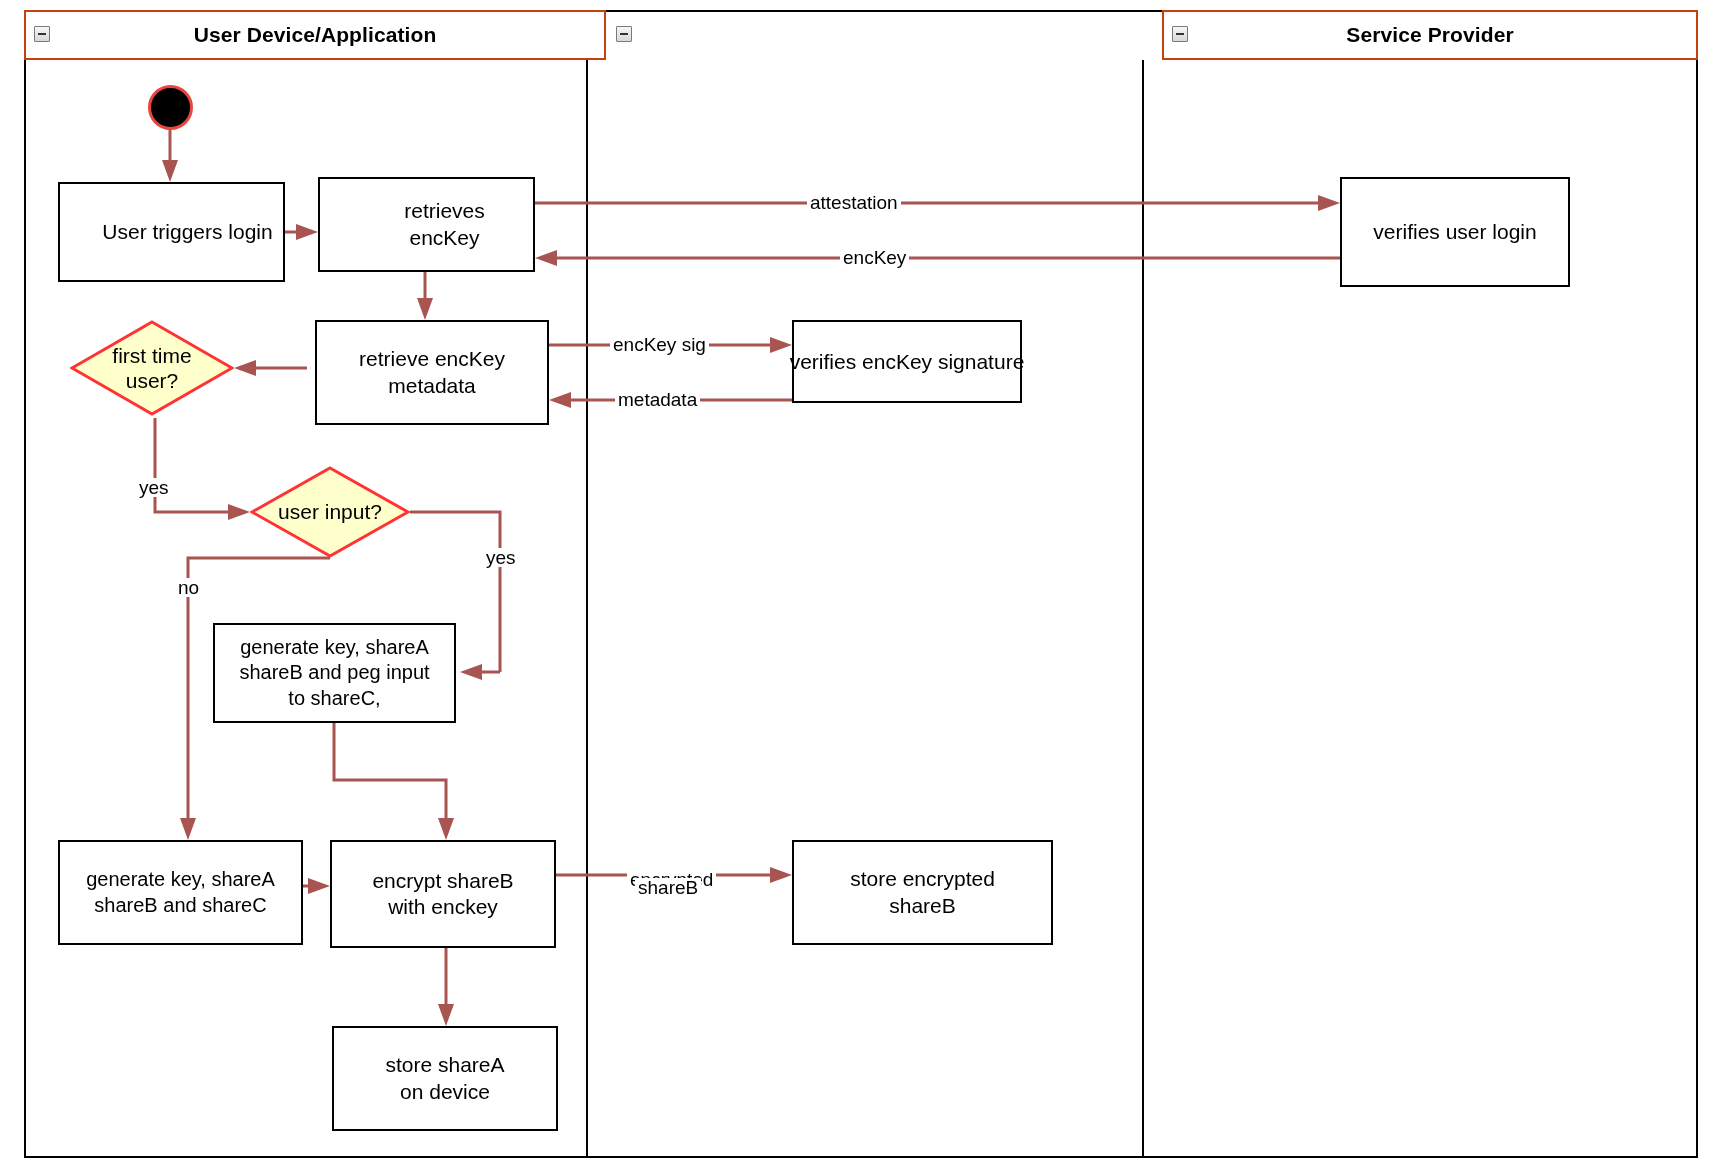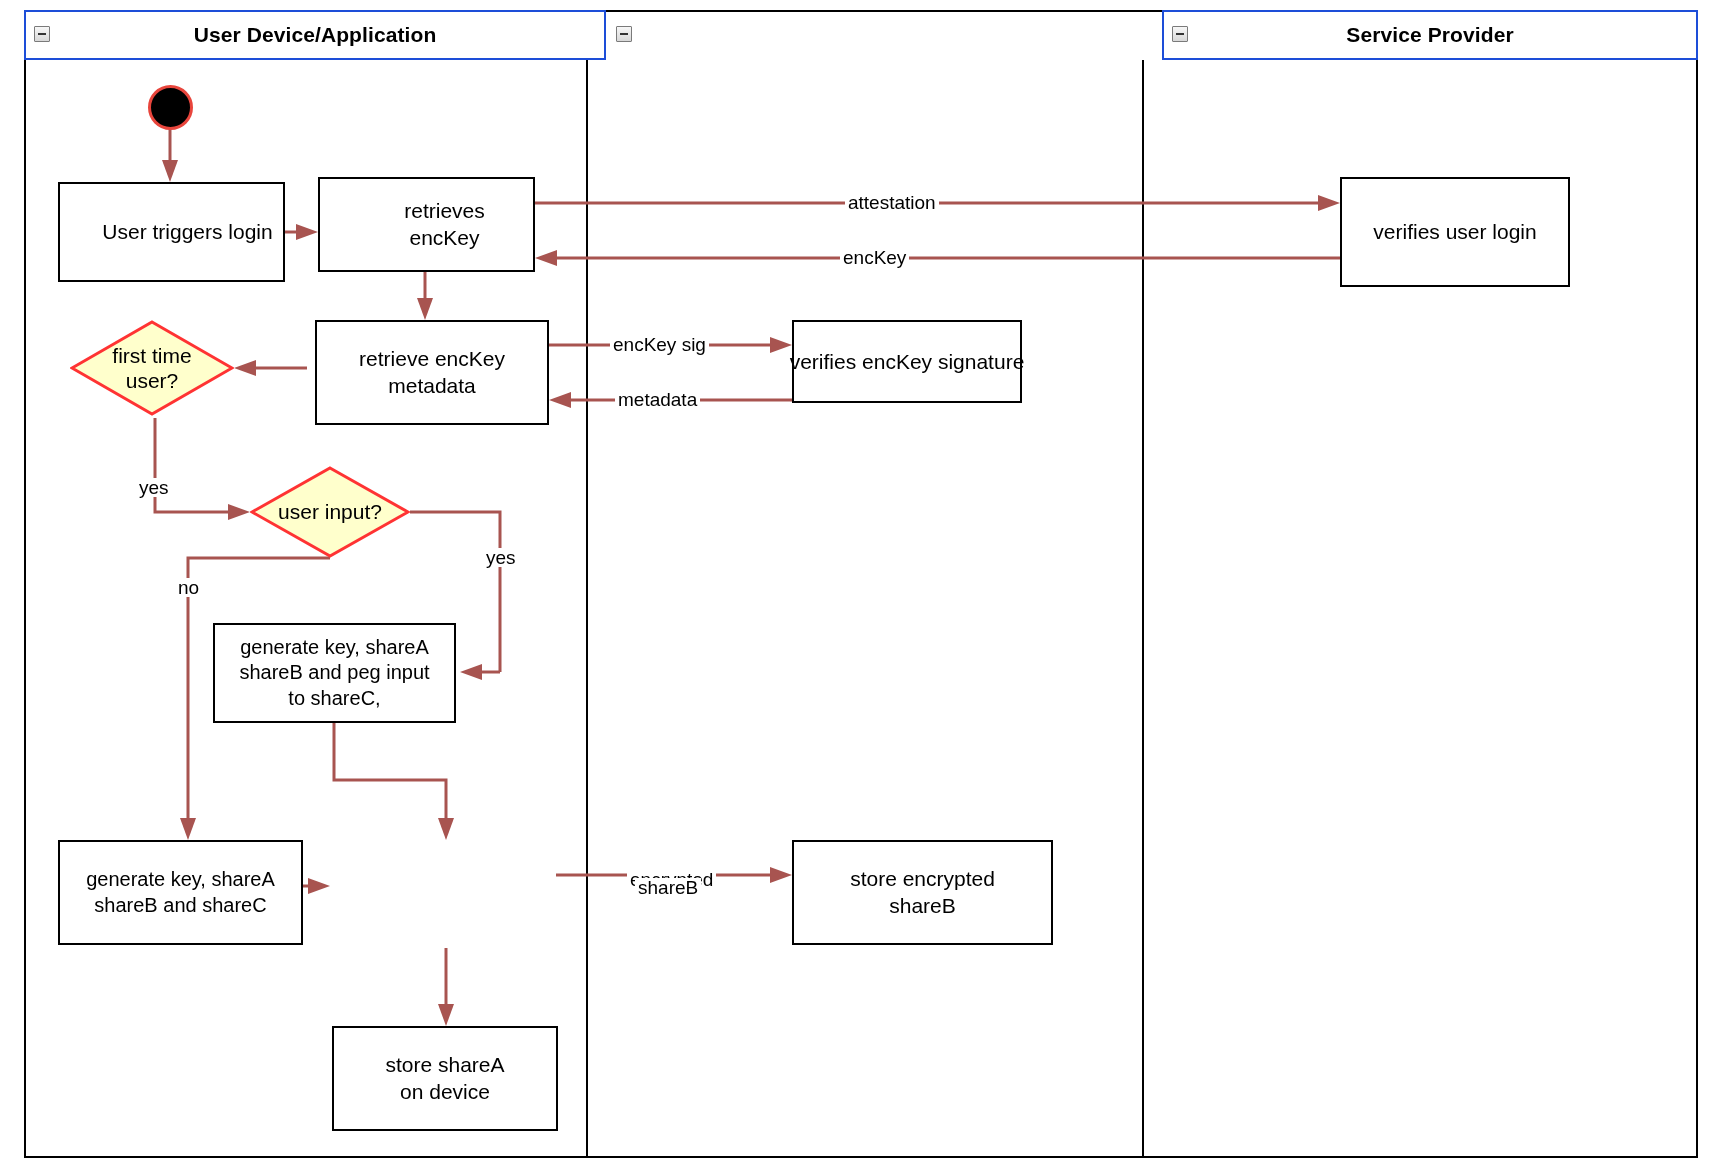--- a/index.html
+++ b/index.html
@@ -1,20 +1,20 @@
 <!DOCTYPE html>
 <html><head>
 <meta charset="utf-8">
 <style>
   html,body{margin:0;padding:0;background:#ffffff;}
   body{font-family:"Liberation Sans", sans-serif;}
   #canvas{position:relative;width:1720px;height:1170px;background:#ffffff;overflow:hidden;}
 
   .pool{position:absolute;box-sizing:border-box;border:2px solid #000;background:#fff;}
-  .lane-header{position:absolute;box-sizing:border-box;border:2px solid #1d4ed8;background:#fff;
+  .lane-header{position:absolute;box-sizing:border-box;border:2px solid #c2410c;background:#fff;
     display:flex;align-items:center;justify-content:center;}
   .lane-title{font-weight:bold;font-size:21px;color:#000;letter-spacing:.1px;}
   .lane-divider{position:absolute;width:2px;background:#000;}
   .collapse-icon{position:absolute;width:16px;height:16px;box-sizing:border-box;
     border:1px solid #7a7a7a;background:linear-gradient(#f7f7f7,#d8d8d8);
     display:flex;align-items:center;justify-content:center;border-radius:1px;}
   .collapse-icon i{display:block;width:8px;height:2px;background:#333;}
 
   .node{position:absolute;box-sizing:border-box;border:2px solid #000;background:#fff;
     display:flex;align-items:center;justify-content:center;text-align:center;
@@ -160,32 +160,36 @@
     <span>generate key, shareA</span>
     <span>shareB and peg input</span>
     <span>to shareC,</span>
   </div>
 
   <div class="node" style="left:58px;top:840px;width:245px;height:105px;flex-direction:column;font-size:20px;">
     <span>generate key, shareA</span>
     <span>shareB and shareC</span>
   </div>
 
+  <div class="node" style="left:330px;top:840px;width:226px;height:108px;flex-direction:column;">
+    <span>encrypt shareB</span>
+    <span>with enckey</span>
+  </div>
 
   <div class="node" style="left:792px;top:840px;width:261px;height:105px;flex-direction:column;">
     <span>store encrypted</span>
     <span>shareB</span>
   </div>
 
   <div class="node" style="left:332px;top:1026px;width:226px;height:105px;flex-direction:column;">
     <span>store shareA</span>
     <span>on device</span>
   </div>
 
-  <div class="edge-label" style="left:845px;top:193px;">attestation</div>
+  <div class="edge-label" style="left:807px;top:193px;">attestation</div>
   <div class="edge-label" style="left:840px;top:248px;">encKey</div>
   <div class="edge-label" style="left:610px;top:335px;">encKey sig</div>
   <div class="edge-label" style="left:615px;top:390px;">metadata</div>
   <div class="edge-label" style="left:136px;top:478px;">yes</div>
   <div class="edge-label" style="left:483px;top:548px;">yes</div>
   <div class="edge-label" style="left:175px;top:578px;">no</div>
   <div class="edge-label" style="left:627px;top:850px;margin-top:20px;">encrypted</div>
   <div class="edge-label" style="left:635px;top:878px;">shareB</div>
 
 </div>

